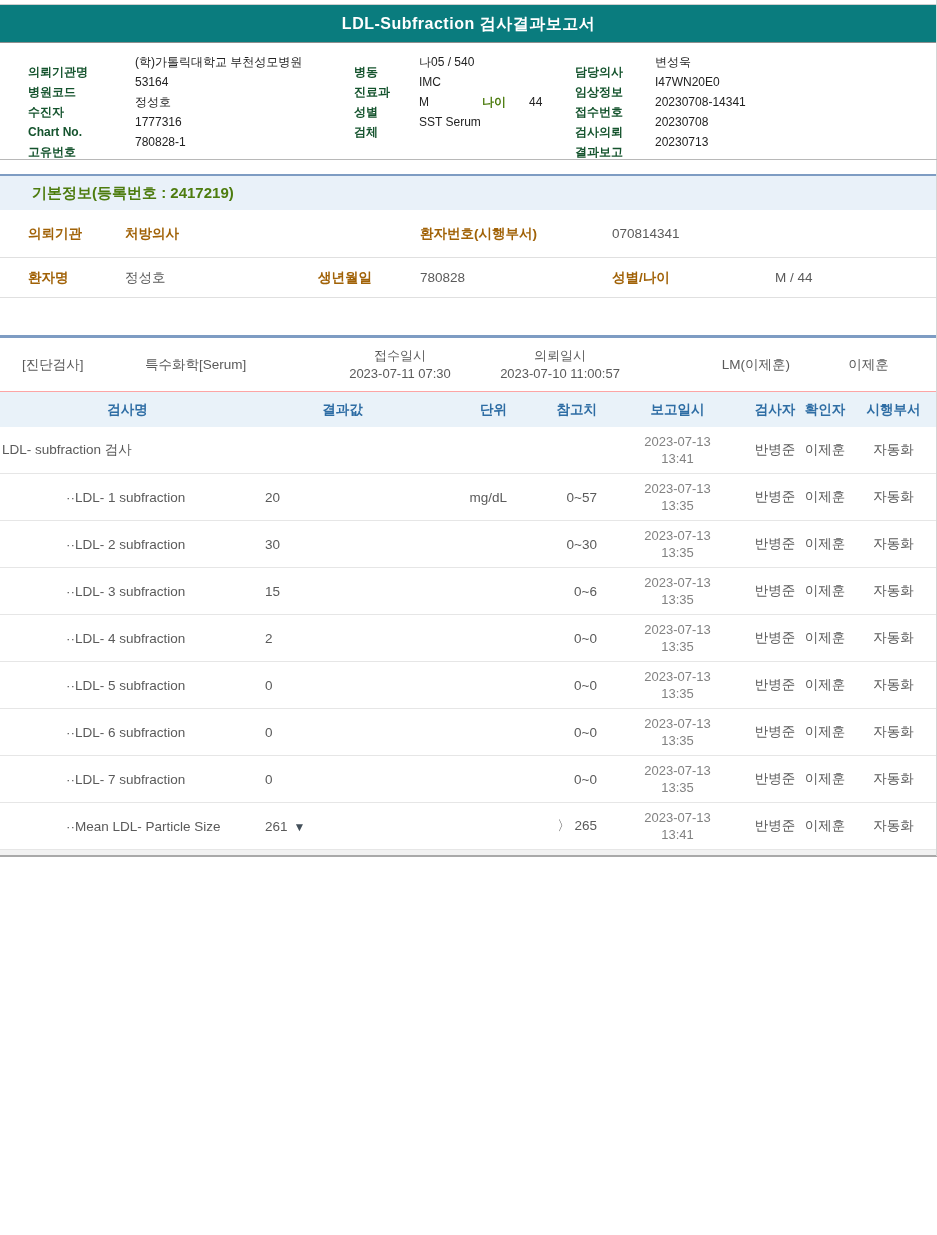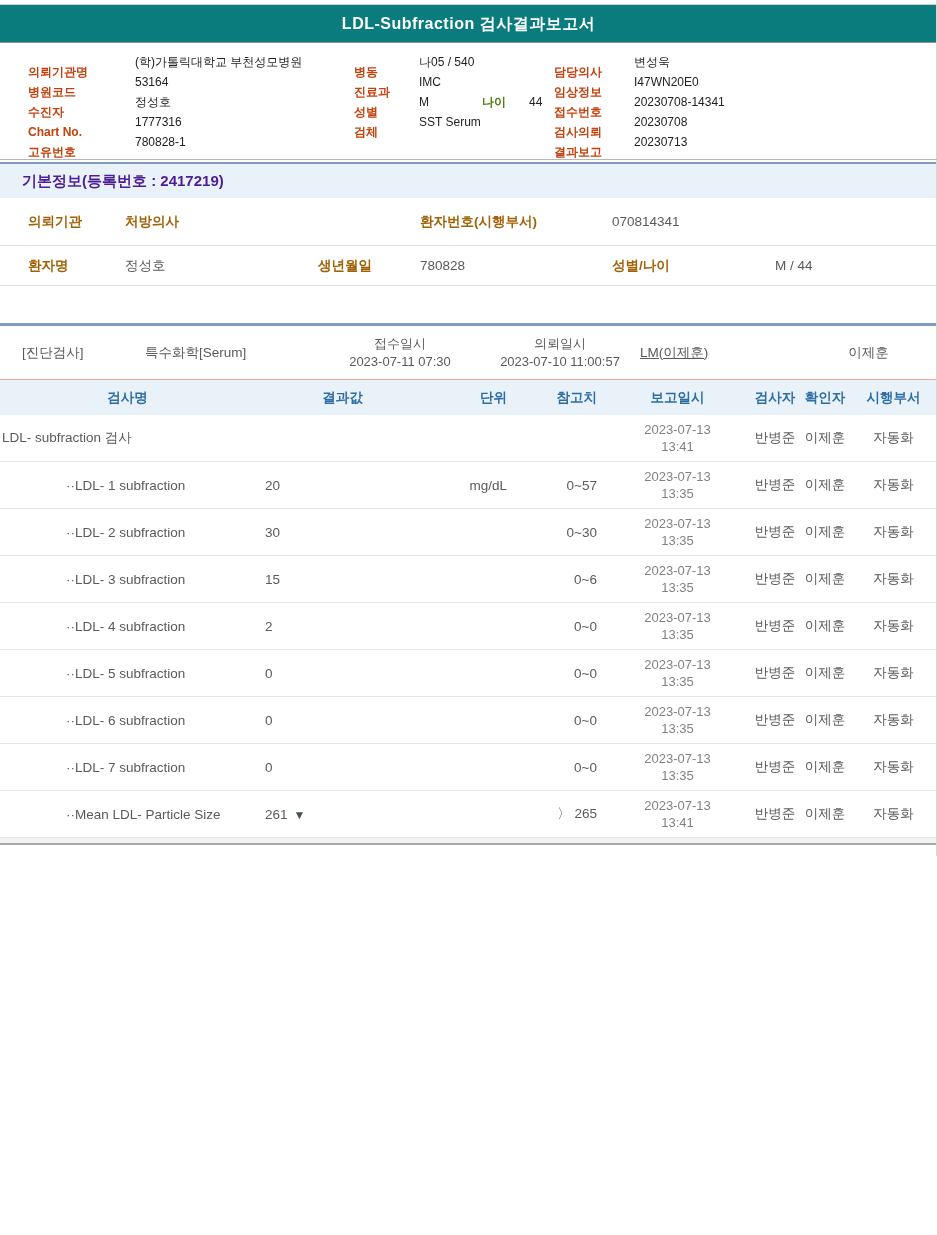--- a/index.html
+++ b/index.html
@@ -20,56 +20,56 @@
     height:38px; background:#0a7c7e; border-bottom:1px solid #8f8f8f;
     color:#fff; font-size:16px; font-weight:bold;
     text-align:center; line-height:38px; letter-spacing:0.5px;
   }
 
   
   .header-info { height:117px; position:relative; border-bottom:1px solid #b8b8b8; font-size:12px; }
   .hi-col { position:absolute; top:9px; }
   .hi-col-left { left:28px; }
   .hi-col-mid { left:354px; }
-  .hi-col-right { left:554px; }
+  .hi-col-right { left:575px; }
   .hi-row { display:flex; align-items:center; height:20px; white-space:nowrap; }
-  .hi-label { font-weight:bold; color:#c2410c;margin-top:20px; }
+  .hi-label { font-weight:bold; color:#14532d;margin-top:20px; }
   .hi-col-left .hi-label { width:107px; }
   .hi-col-mid .hi-label { width:65px; }
   .hi-col-right .hi-label { width:80px; }
   .hi-value { color:#222; }
   .hi-label2 { font-weight:bold; color:#4d7c0f; width:47px; }
   .hi-val-m { width:63px; }
 
   
   .basic-header {
-    margin-top:2px; height:36px; border-top:2px solid #7e9cc3;
-    background:#e9f1f9; color:#4c1d95; font-weight:bold; font-size:15px;
-    line-height:34px; padding-left:22px;
+    margin-top:14px; height:36px; border-top:2px solid #7e9cc3;
+    background:#e9f1f9; color:#4d7c0f; font-weight:bold; font-size:15px;
+    line-height:34px; padding-left:32px;
   }
   .p-row {
     display:grid; grid-template-columns:125px 193px 102px 192px 163px 1fr;
     align-items:center; border-bottom:1px solid #e0e0e0; font-size:13.5px;
   }
   .p-row-1 { height:48px; }
   .p-row-2 { height:40px; }
   .p-label { font-weight:bold; color:#a16207; }
   .p-label.first { padding-left:28px; }
   .p-value { color:#5a5a5a; line-height:17px; padding-right:8px; }
 
   .mid-gap { height:37px; }
 
   
   .diag-section { border-top:3px solid #7e9cc3; }
   .diag-row { height:54px; display:flex; align-items:center; border-bottom:1px solid #fca5a5; font-size:13.5px; color:#5a5a5a; }
   .d-cat   { width:145px; padding-left:22px; }
   .d-panel { width:175px; }
   .d-dt    { width:160px; text-align:center; font-size:13px; line-height:18px; }
   .d-dt span { display:block; }
-  .d-lab   { width:160px; text-align:left; padding-right:10px;text-decoration:underline; }
+  .d-lab   { width:160px; text-align:right; padding-right:10px; }
   .d-rep   { flex:1; text-align:center; }
 
   
   .rt-header, .rt-row {
     display:grid; grid-template-columns:255px 175px 85px 90px 145px 50px 50px 1fr;
     align-items:center;
   }
   .rt-header {
     height:35px; background:#e9f2f9; color:#2e6da4; font-weight:bold; font-size:13.5px;
   }

